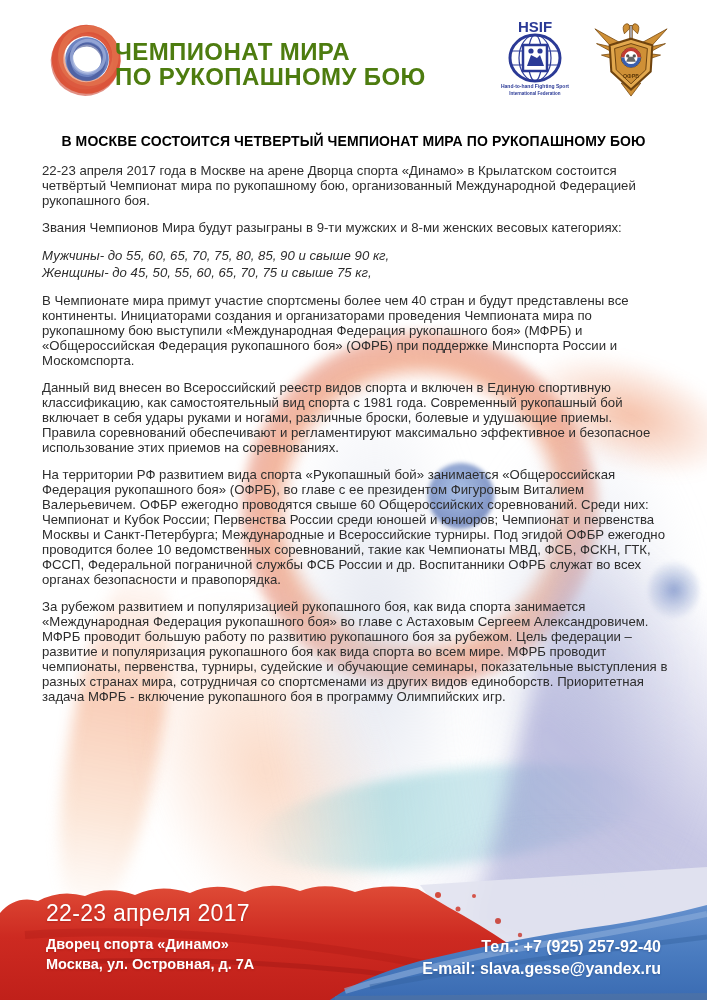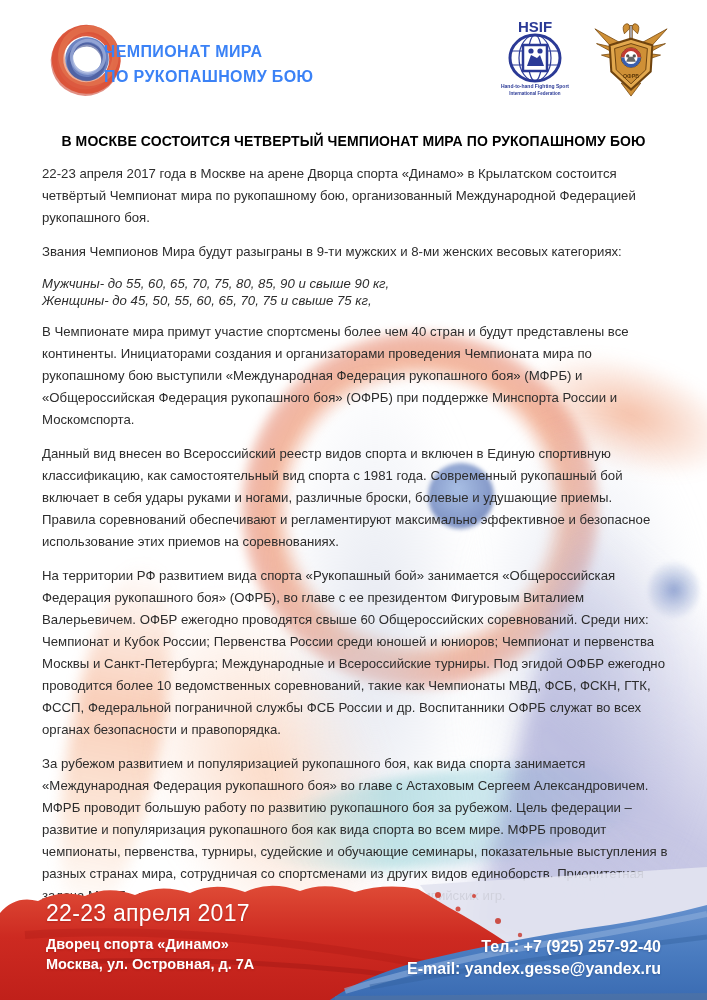--- a/index.html
+++ b/index.html
@@ -61,32 +61,32 @@
     filter:blur(10px);transform:rotate(14deg);
   }
   .bg-lavender-bottom{
     left:400px;top:830px;width:320px;height:130px;border-radius:50%;
     background:radial-gradient(ellipse,rgba(196,199,228,.55),rgba(0,0,0,0) 75%);
     filter:blur(12px);
   }
   
   .header{position:absolute;left:0;top:0;width:707px;height:115px;z-index:3;}
   .logo-mark{position:absolute;left:46px;top:18px;width:82px;height:82px;}
-  .logo-text{position:absolute;left:104px;top:39px;line-height:25px;
-    font-weight:bold;font-size:16px;color:#3b82f6;letter-spacing:.4px;}
+  .logo-text{position:absolute;left:115px;top:39px;line-height:25px;
+    font-weight:bold;font-size:24px;color:#4d7c0f;letter-spacing:.4px;}
   .partner{position:absolute;top:18px;}
   .hsif{left:494px;width:82px;height:80px;}
   .eagle{left:590px;width:82px;height:84px;}
   
   .title{
     position:absolute;left:0;top:133px;width:707px;text-align:center;z-index:2;
     font-weight:bold;font-size:14px;color:#000;letter-spacing:.1px;
   }
   .body-text{position:absolute;left:42px;top:163px;width:626px;z-index:2;}
-  .body-text p{margin:0 0 12px 0;font-size:13.2px;line-height:22px;color:#2d2d2d;}
+  .body-text p{margin:0 0 12px 0;font-size:13.2px;line-height:15px;color:#2d2d2d;}
   .body-text .weights div{font-size:13.2px;line-height:17px;}
   .body-text .weights{margin:0 0 12px 0;font-style:italic;}
   
   .footer-art{position:absolute;left:0;bottom:0;width:707px;height:135px;z-index:4;}
   .footer-left{position:absolute;left:46px;top:900px;z-index:5;color:#fff;}
   .footer-date{font-size:23px;font-weight:normal;letter-spacing:.3px;
     text-shadow:0 1px 2px rgba(120,10,10,.35);}
   .footer-venue,.footer-address{font-size:14.5px;font-weight:bold;line-height:20px;
     text-shadow:0 1px 2px rgba(120,10,10,.35);}
   .footer-venue{margin-top:7px;}
@@ -207,16 +207,16 @@
     <path d="M335,131 L707,128 L707,135 L335,135 Z" fill="#56749e" opacity=".55"></path>
   </svg>
 
   <div class="footer-left">
     <div class="footer-date">22-23 апреля 2017</div>
     <div class="footer-venue">Дворец спорта «Динамо»</div>
     <div class="footer-address">Москва, ул. Островная, д. 7А</div>
   </div>
   <div class="footer-right">
     <div>Тел.: +7 (925) 257-92-40</div>
-    <div>E-mail: yandex.gesse@yandex.ru</div>
+    <div>E-mail: slava.gesse@yandex.ru</div>
   </div>
 
 </div>
 
 </body></html>

